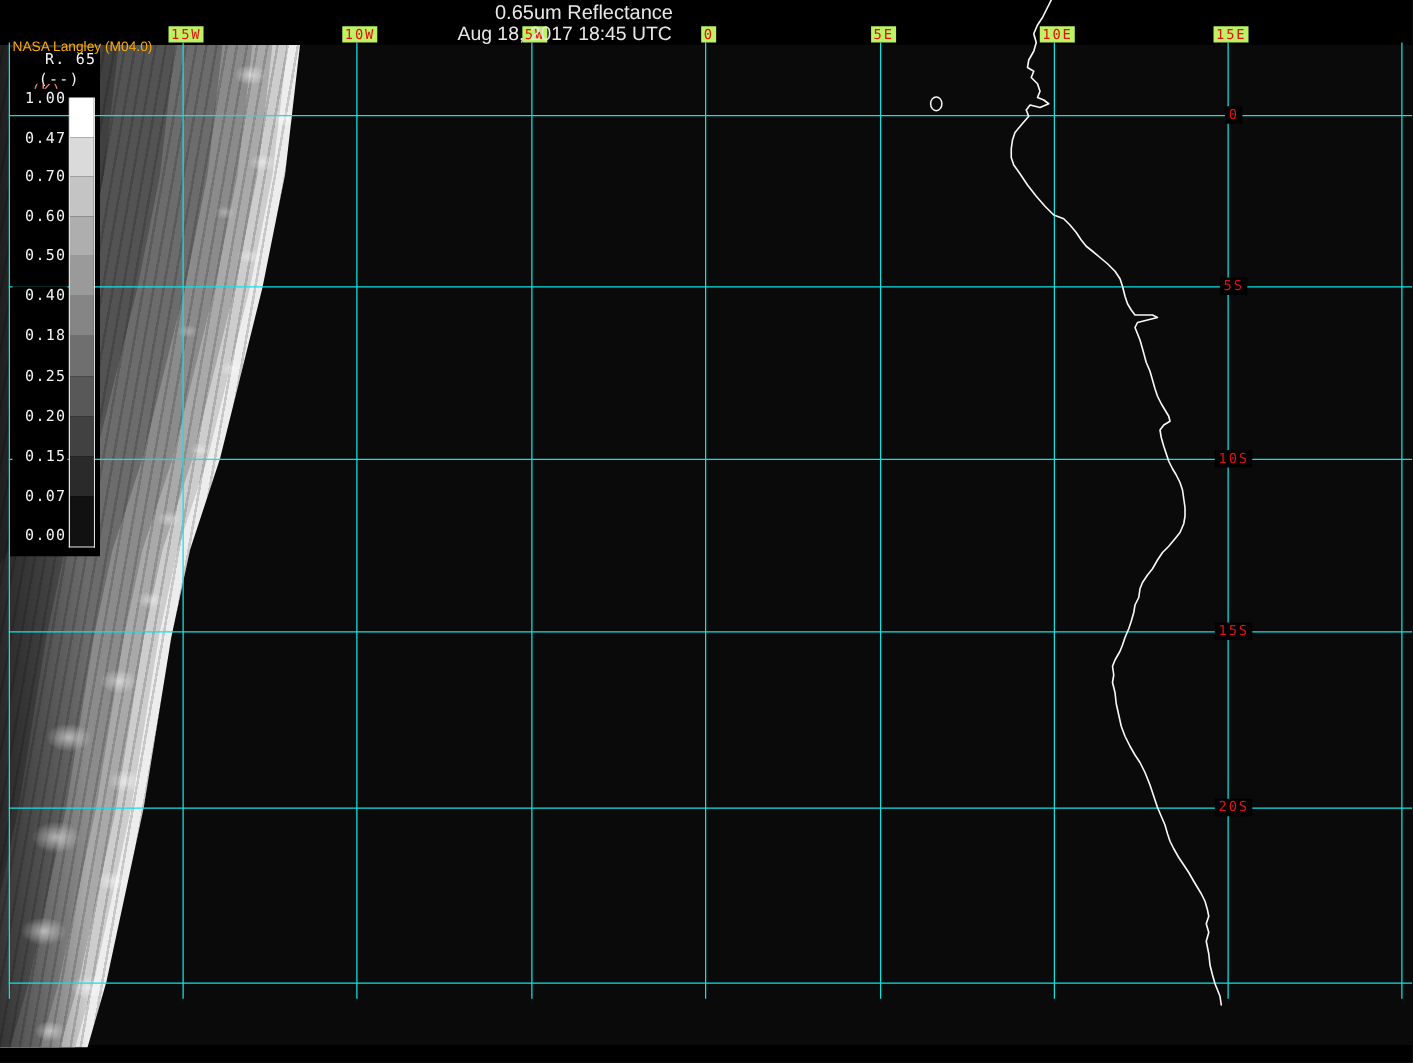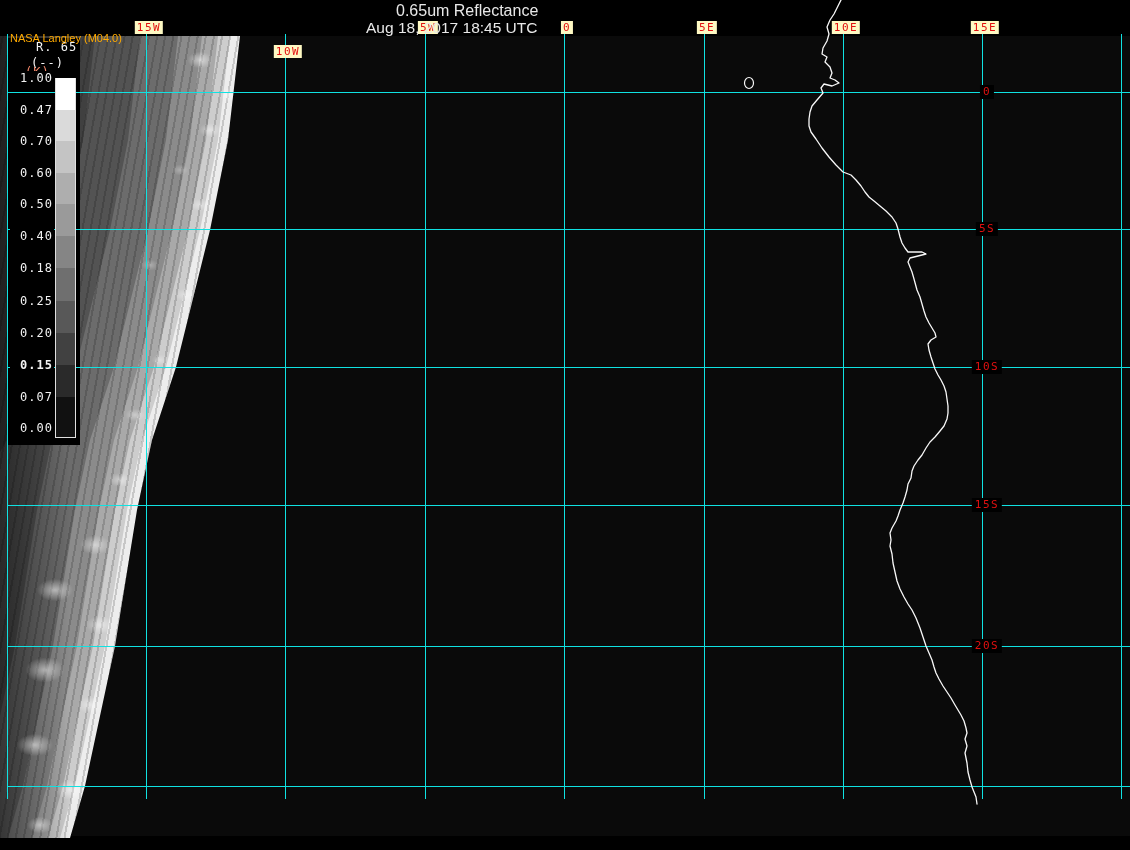--- a/index.html
+++ b/index.html
@@ -42,21 +42,21 @@
       radial-gradient(18px 12px at 40px 825px, rgba(255,255,255,.5), rgba(255,255,255,0) 70%),
       linear-gradient(90deg, rgba(0,0,0,.5), rgba(0,0,0,0) 70px),
       repeating-linear-gradient(100deg, rgba(0,0,0,.16) 0 2px, rgba(0,0,0,0) 2px 8px);
   }
 
   
   .vline{position:absolute;top:34px;height:765px;width:1px;}
   .hline{position:absolute;left:7px;width:1123px;height:1px;}
   .lonlab{position:absolute;top:21px;transform:translateX(-50%);
           font:11px "DejaVu Sans Mono",monospace;letter-spacing:1.5px;line-height:13px;
-          background:#fef9c3;padding:0 2px;white-space:nowrap;}
+          background:#bef264;padding:0 2px;white-space:nowrap;}
   .latlab{position:absolute;left:987px;transform:translate(-50%,-50%);
           font:11px "DejaVu Sans Mono",monospace;letter-spacing:1.5px;line-height:12px;
           background:#000;padding:1px 3px;white-space:nowrap;}
 
   
   #cb-panel{left:8px;top:38px;width:72px;height:407px;background:#000;}
   #cb-strip{left:55px;top:78px;width:21px;height:360px;border:1px solid #e0e0e0;border-top:none;box-sizing:border-box;}
   .cbseg{position:absolute;left:0;width:100%;}
   #cb-ticks{left:0;top:0;width:1130px;height:641px;pointer-events:none;}
   .cbtick{position:absolute;left:10px;width:42px;text-align:right;transform:translateY(-50%);
@@ -132,33 +132,33 @@
     <div class="cbhead" id="cb-units2" style="left: 25px; top: 65px; color: rgb(242, 135, 106);">(K)</div>
   <div class="cbtick" style="top: 78px;">1.00</div>
       <div class="cbtick" style="top: 110px;">0.47</div>
       <div class="cbtick" style="top: 141px;">0.70</div>
       <div class="cbtick" style="top: 173px;">0.60</div>
       <div class="cbtick" style="top: 204px;">0.50</div>
       <div class="cbtick" style="top: 236px;">0.40</div>
       <div class="cbtick" style="top: 268px;">0.18</div>
       <div class="cbtick" style="top: 301px;">0.25</div>
       <div class="cbtick" style="top: 333px;">0.20</div>
-      <div class="cbtick" style="top: 365px; font-weight: bold;">0.15</div>
+      <div class="cbtick" style="top: 365px;">0.15</div>
       <div class="cbtick" style="top: 397px;">0.07</div>
       <div class="cbtick" style="top: 428px;">0.00</div>
     </div>
 
   <svg class="abs coast" width="1130" height="850" viewBox="0 0 1130 850">
     <path fill="none" stroke="#f8f8f8" stroke-width="1.3" stroke-linejoin="round" stroke-linecap="round" d="M 842,-2 L 837,8 834,14 830,20 827,27 829,34 827,41 823,48 822,54 827,57 825,62 830,67 832,73 830,78 835,80 839,83 832,86 824,84 821,88 823,93 817,100 812,106 810,112 809,119 809,126 811,132 816,139 822,148 829,157 836,165 843,172 851,175 856,180 861,186 865,192 869,197 874,201 880,206 886,211 892,217 896,223 898,229 900,237 902,243 905,248 908,252 915,252 922,252 926,254 918,256 910,258 908,262 910,267 912,272 914,279 917,290 920,297 922,304 924,311 926,317 929,323 932,328 935,333 936,337 931,340 928,344 929,350 931,357 933,363 935,369 938,375 941,380 944,386 946,392 947,399 948,406 948,413 947,419 944,426 940,431 935,437 930,442 926,448 922,455 918,460 914,466 912,471 911,478 908,484 907,490 905,497 903,503 900,510 898,516 896,521 892,528 890,533 891,540 890,546 892,554 893,563 895,572 897,581 900,589 904,597 908,604 912,610 916,618 920,628 923,637 926,646 929,653 932,660 934,667 936,673 939,679 943,686 947,692 951,698 955,705 958,710 961,715 964,721 966,728 967,733 965,739 967,746 965,753 967,763 968,772 970,780 972,787 974,792 976,797 977,804"></path>
     <ellipse fill="none" stroke="#f8f8f8" stroke-width="1.2" cx="749" cy="83" rx="4.5" ry="5.5"></ellipse>
   </svg>
 
   <div id="gridlabels">
       <div class="lonlab" style="left: 149px; color: rgb(226, 16, 16);">15W</div>
-      <div class="lonlab" style="left: 288px; color: rgb(226, 16, 16); margin-top: 24px;">10W</div>
+      <div class="lonlab" style="left: 288px; color: rgb(226, 16, 16);">10W</div>
       <div class="lonlab" style="left: 428px; color: rgb(226, 16, 16);">5W</div>
       <div class="lonlab" style="left: 567px; color: rgb(226, 16, 16);">0</div>
       <div class="lonlab" style="left: 707px; color: rgb(226, 16, 16);">5E</div>
       <div class="lonlab" style="left: 846px; color: rgb(226, 16, 16);">10E</div>
       <div class="lonlab" style="left: 985px; color: rgb(226, 16, 16);">15E</div>
       <div class="latlab" style="top: 92px; color: rgb(226, 16, 16);">0</div>
       <div class="latlab" style="top: 229px; color: rgb(226, 16, 16);">5S</div>
       <div class="latlab" style="top: 367px; color: rgb(226, 16, 16);">10S</div>
       <div class="latlab" style="top: 505px; color: rgb(226, 16, 16);">15S</div>
       <div class="latlab" style="top: 646px; color: rgb(226, 16, 16);">20S</div>

